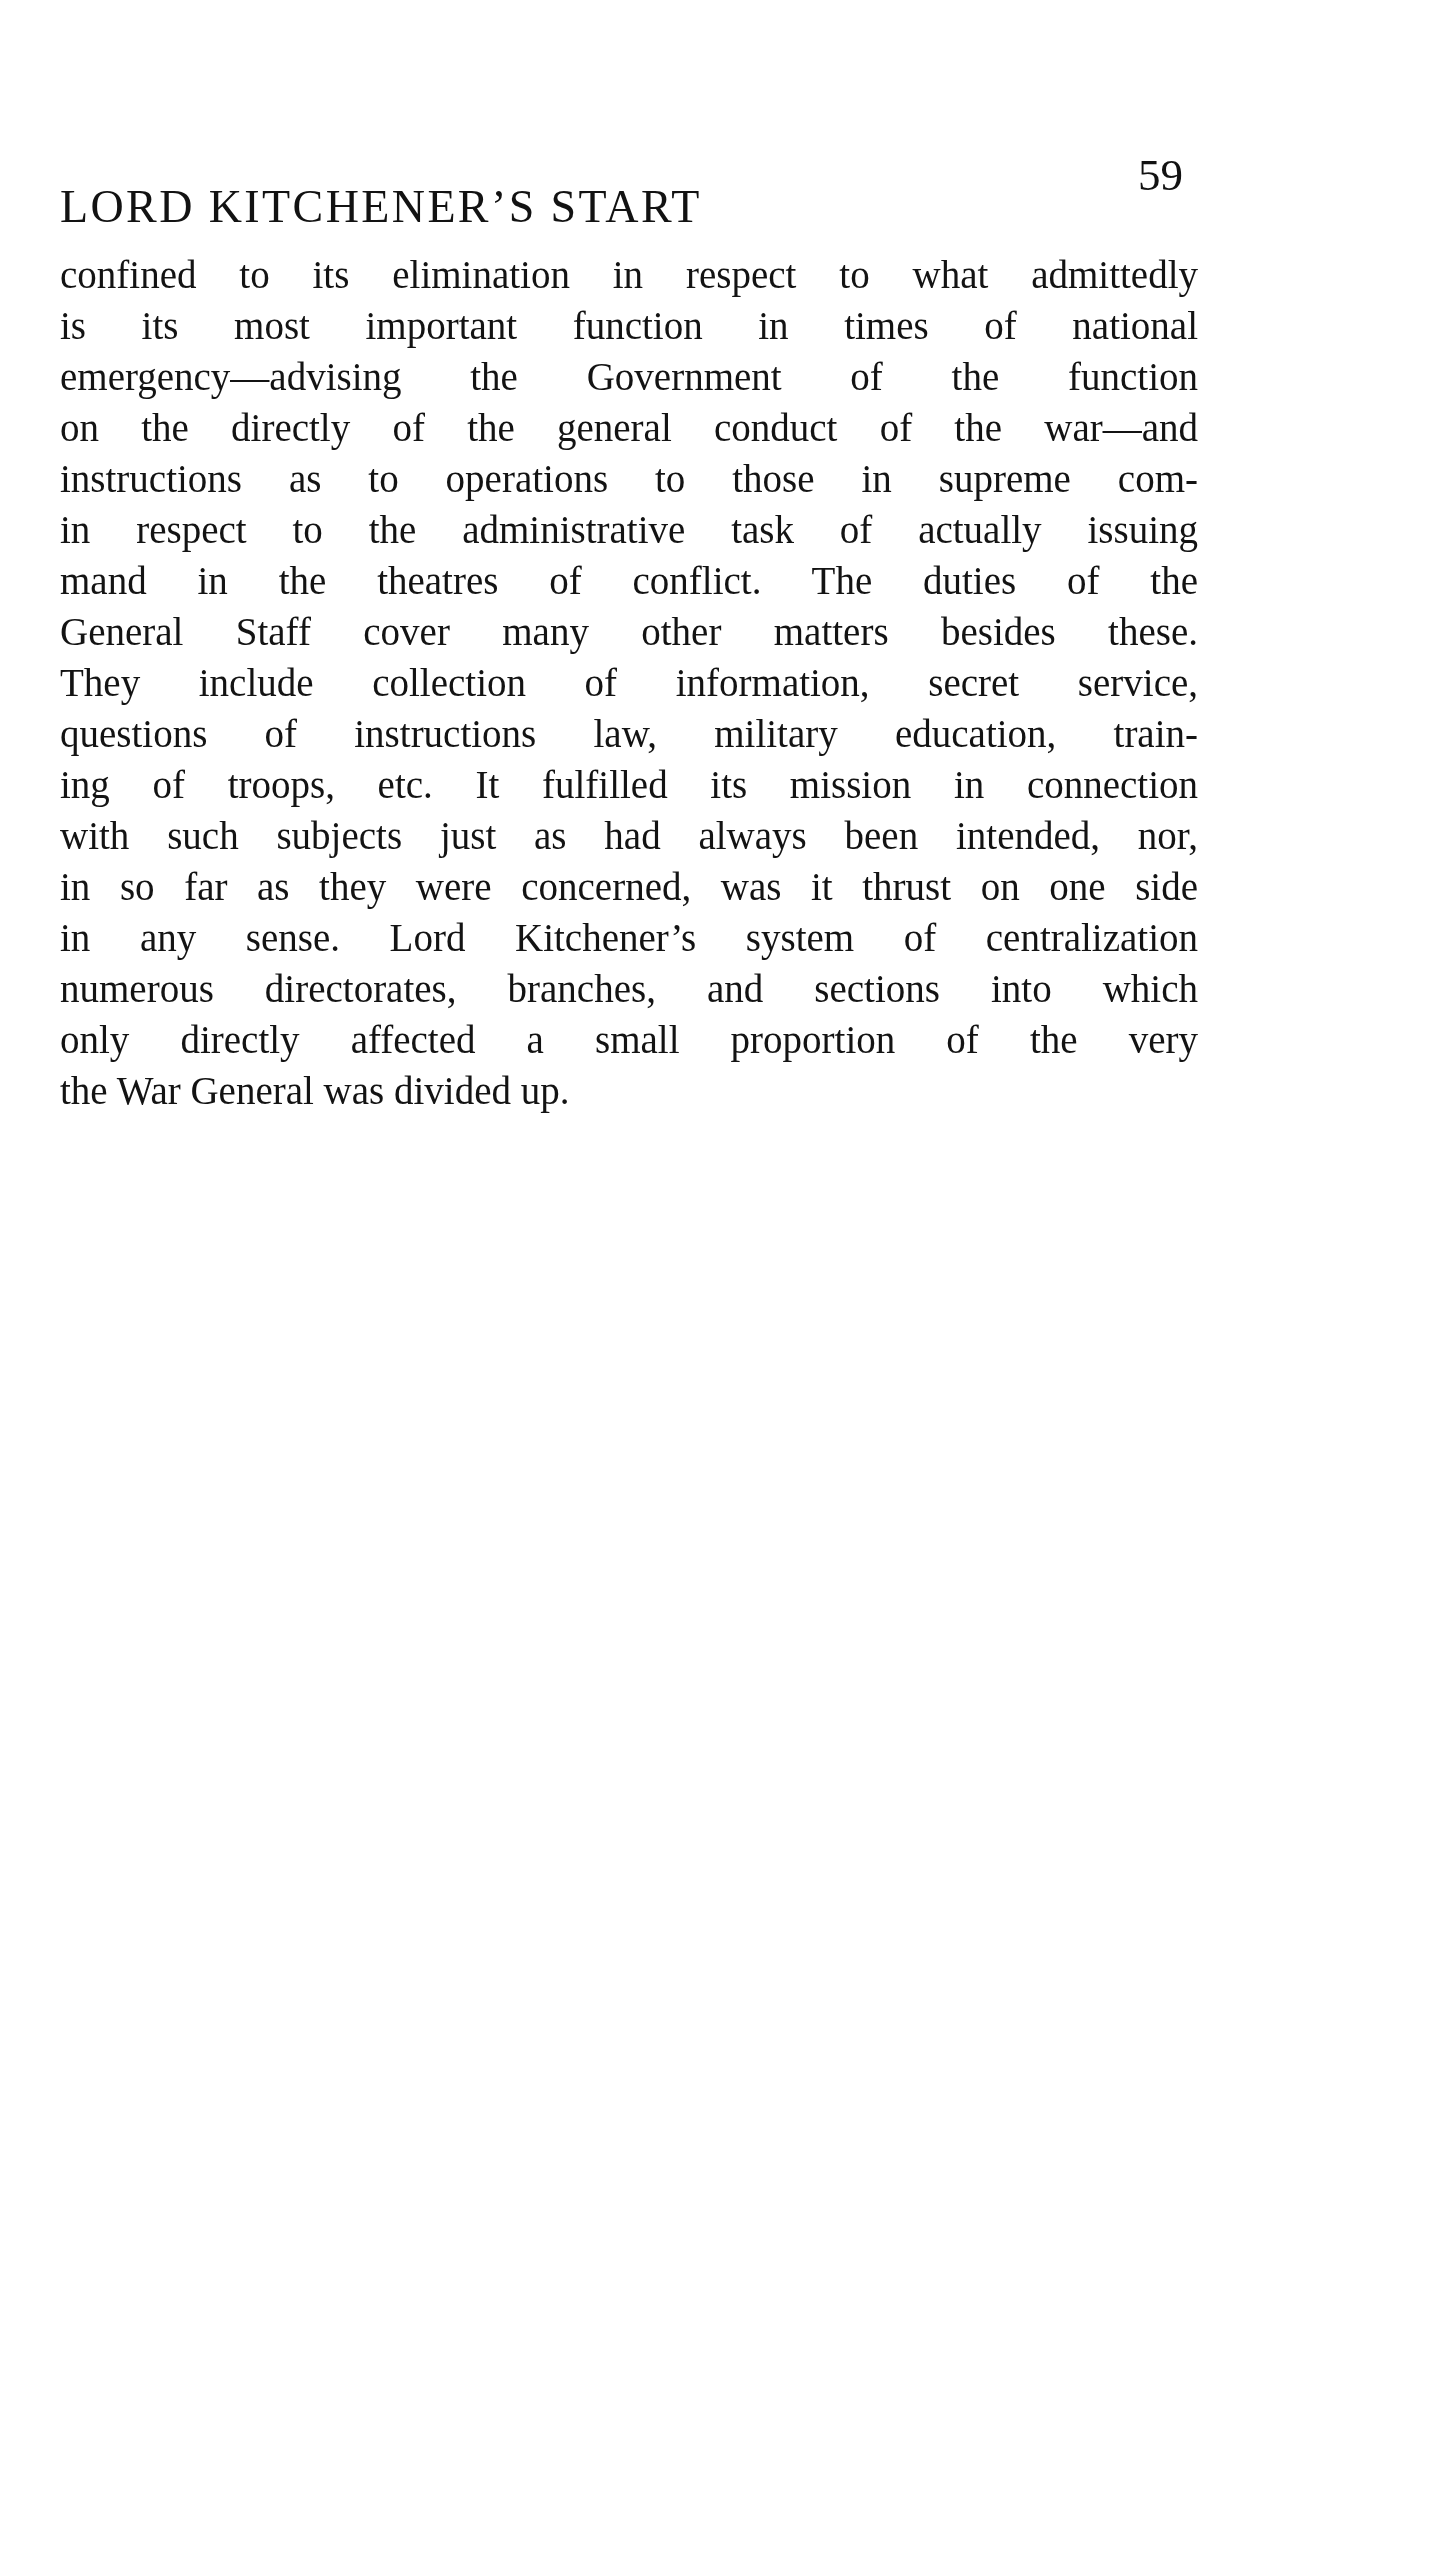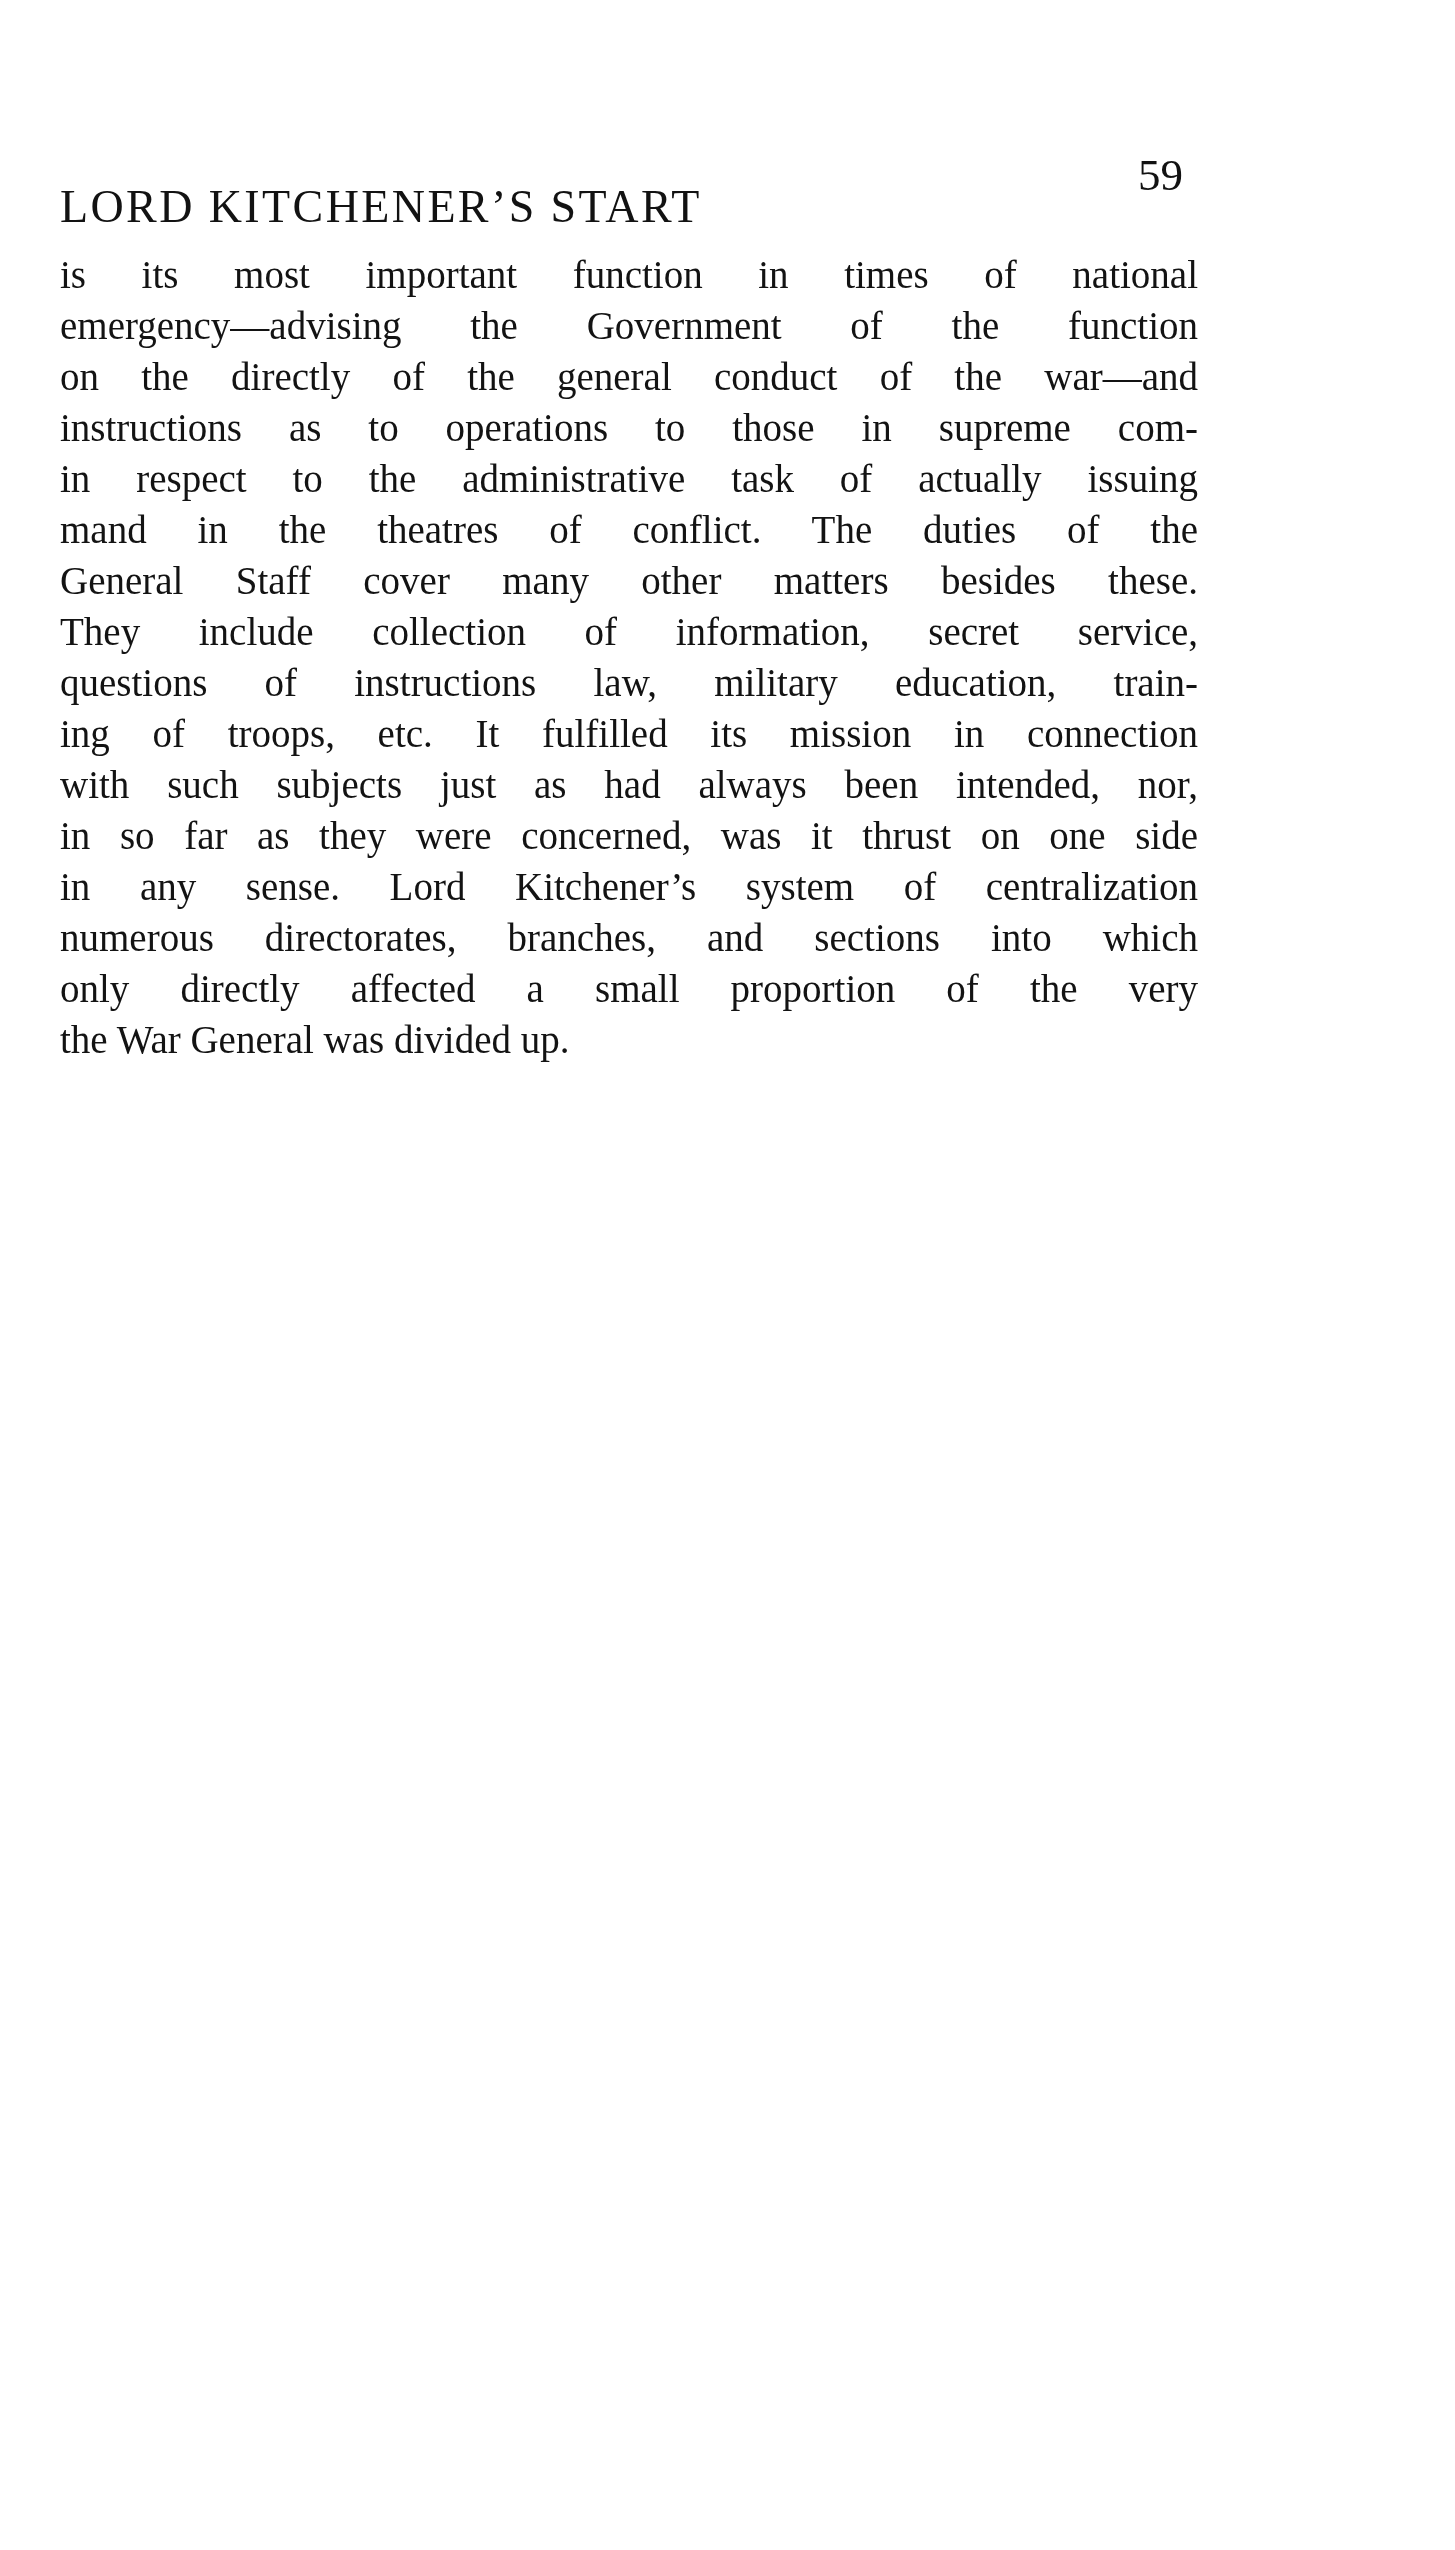--- a/index.html
+++ b/index.html
@@ -65,20 +65,21 @@
 <body>
 
 <div class="page">
 
   <div class="header-row">
     <div class="page-heading">LORD KITCHENER’S START</div>
     <div class="page-number">59</div>
   </div>
 
   <div class="body-text">
+    <div class="text-line">confined to its elimination in respect to what admittedly</div>
     <div class="text-line">is its most important function in times of national</div>
     <div class="text-line">emergency—advising the Government of the function</div>
     <div class="text-line">on the directly of the general conduct of the war—and</div>
     <div class="text-line">instructions as to operations to those in supreme com-</div>
     <div class="text-line">in respect to the administrative task of actually issuing</div>
     <div class="text-line">mand in the theatres of conflict.  The duties of the</div>
     <div class="text-line">General Staff cover many other matters besides these.</div>
     <div class="text-line">They include collection of information, secret service,</div>
     <div class="text-line">questions of instructions law, military education, train-</div>
     <div class="text-line">ing of troops, etc.  It fulfilled its mission in connection</div>

